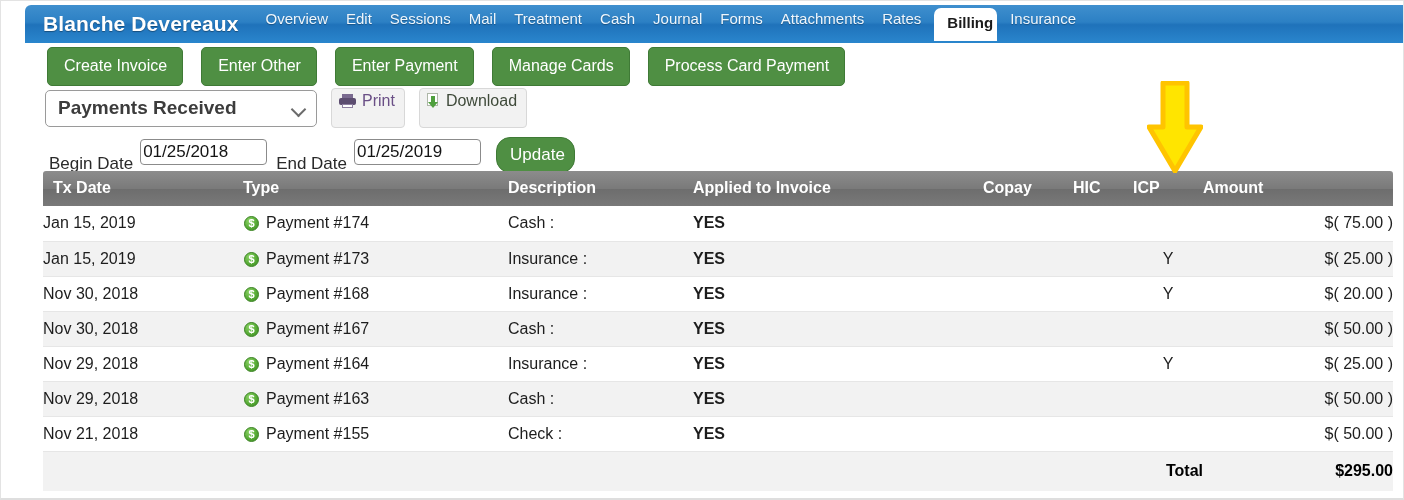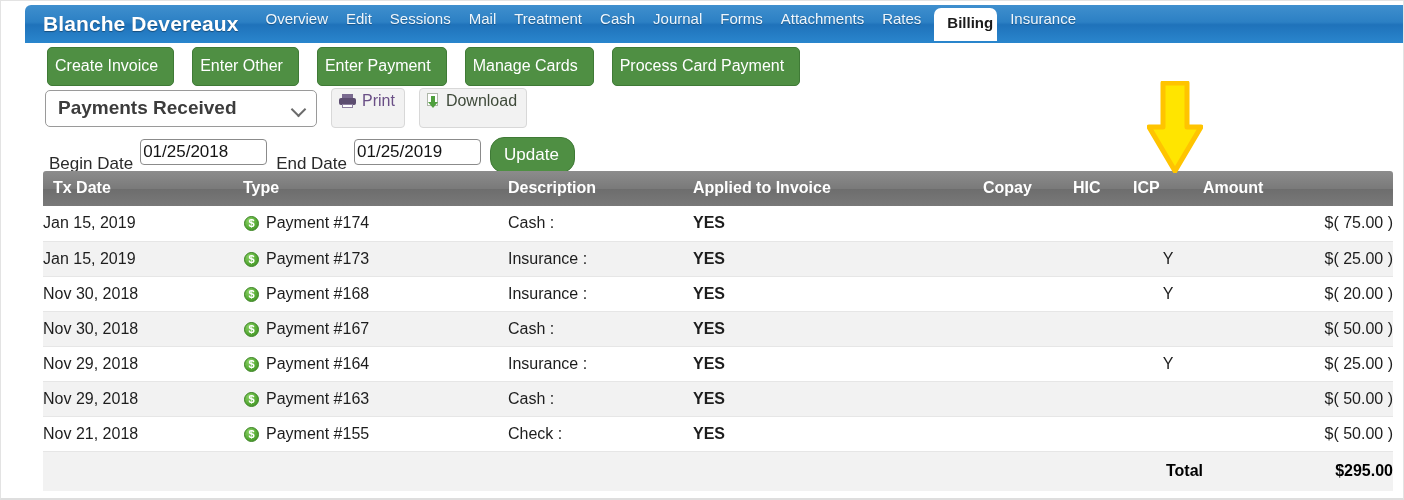--- a/index.html
+++ b/index.html
@@ -91,21 +91,21 @@
     left: 26px;
     top: 43px;
     display: flex;
     gap: 0;
   }
   .gbtn {
     background: #4f8f43;
     color: #ffffff;
     font-size: 16px;
     line-height: 1;
-    padding: 10px 15px 11px 7px;
+    padding: 10px 15px 11px 16px;
     border: 1px solid #3f7a36;
     border-radius: 5px;
     margin-right: 18px;
     white-space: nowrap;
     box-sizing: border-box;
     text-align: center;
   }
 
   
   .tool-row {
@@ -195,23 +195,24 @@
     display: flex;
     align-items: center;
     margin: 0 9px 6px 7px;
     font-family: "Liberation Sans", sans-serif;
   }
   .update-btn {
     background: #4f8f43;
     color: #ffffff;
     font-size: 17px;
     line-height: 1;
-    padding: 8px 15px 9px 13px;
+    padding: 8px 9px 9px 13px;
     border: 1px solid #3f7a36;
     border-radius: 14px;
+    margin-left: 6px;
     white-space: nowrap;
   }
 
   
   .tbl-wrap {
     position: absolute;
     left: 22px;
     top: 167px;
     width: 1350px;
   }

